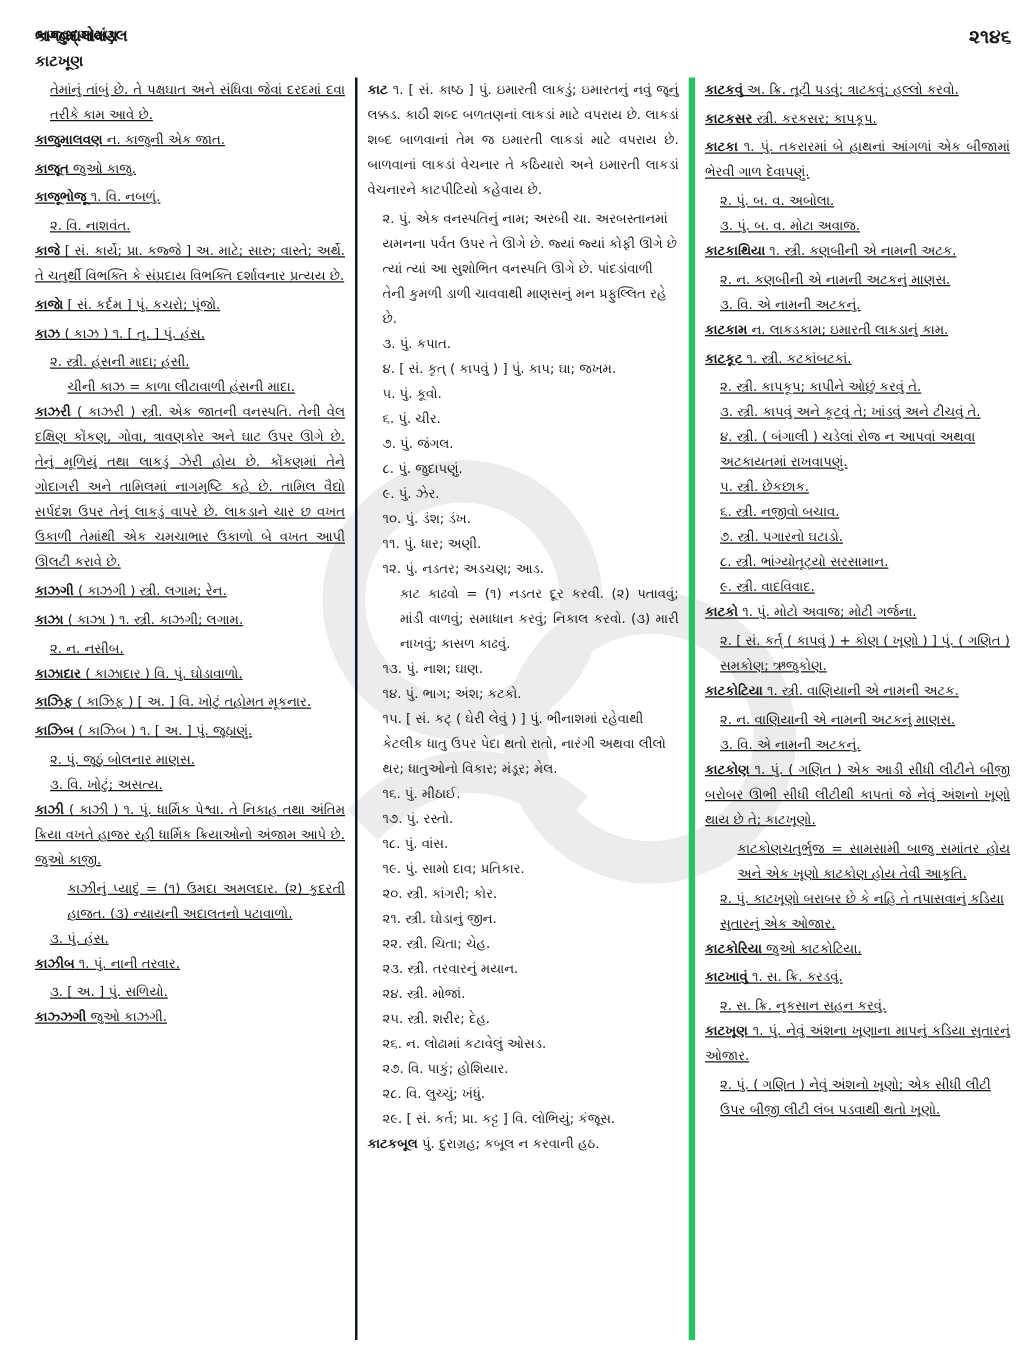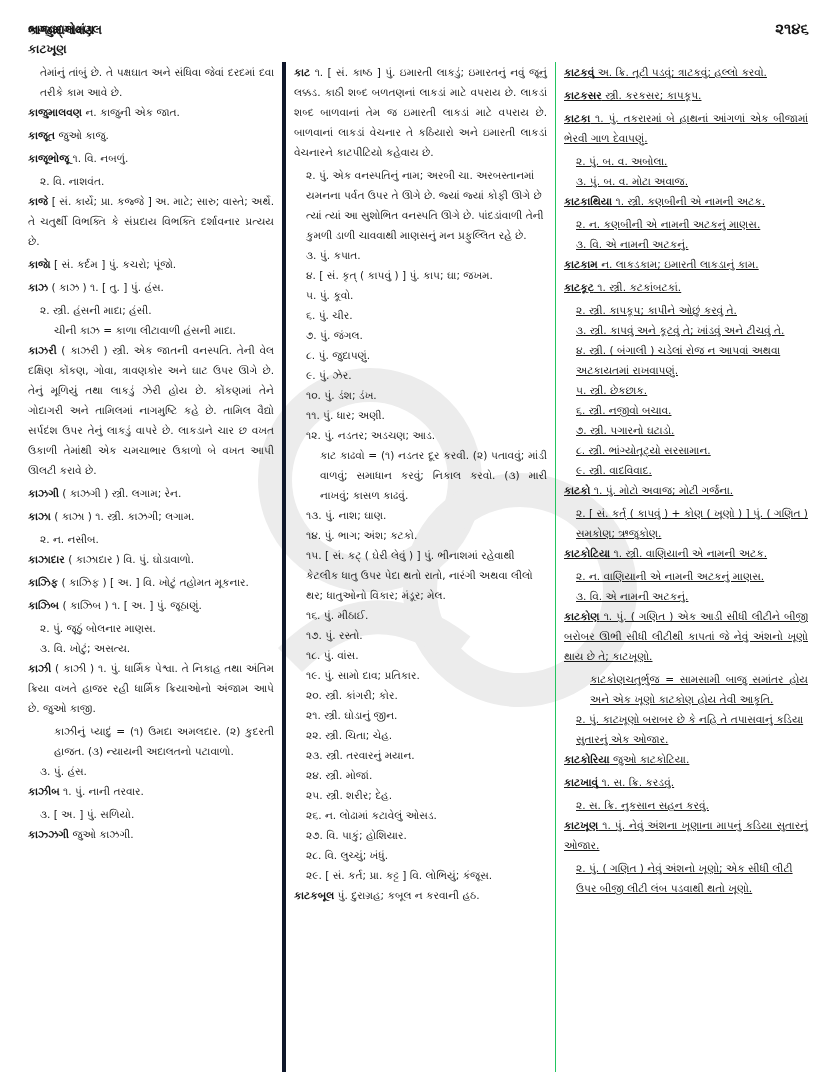--- a/index.html
+++ b/index.html
@@ -19,22 +19,22 @@
   .header .center { position: absolute; left: 0; right: 0; text-align: left; top: 4px; }
   .header .right { position: absolute; right: 0; top: 2px; font-size: 15px; }
   .subhead {
     position: absolute; top: 42px; left: 28px; font-weight: bold; font-size: 12px; z-index: 1;
   }
   .columns {
     position: absolute; top: 62px; left: 28px; width: 780px; height: 1010px;
     display: flex; z-index: 1;
   }
   .col { box-sizing: border-box; padding: 0 8px; font-size: 10.6px; line-height: 20px; }
-  .col1 { width: 258px; padding-left: 0; border-right: 4px solid #0f172a; }
-  .col2 { width: 270px; border-right: 1px solid #22c55e; }
+  .col1 { width: 258px; padding-left: 0; border-right: 2px solid #0f172a; text-decoration: underline; }
+  .col2 { width: 270px; border-right: 5px solid #22c55e; }
   .col3 { width: 252px; padding-right: 0; text-decoration: underline; }
   .entry { margin: 0 0 3px 0; text-align: justify; }
   .hw { font-weight: bold; }
   .sub { padding-left: 12px; margin: 0; }
   .cont { padding-left: 12px; margin: 0; text-align: justify; }
   .idiom { padding-left: 26px; text-indent: 0; margin: 0; text-align: justify; }
 </style>
 </head>
 <body>
 

